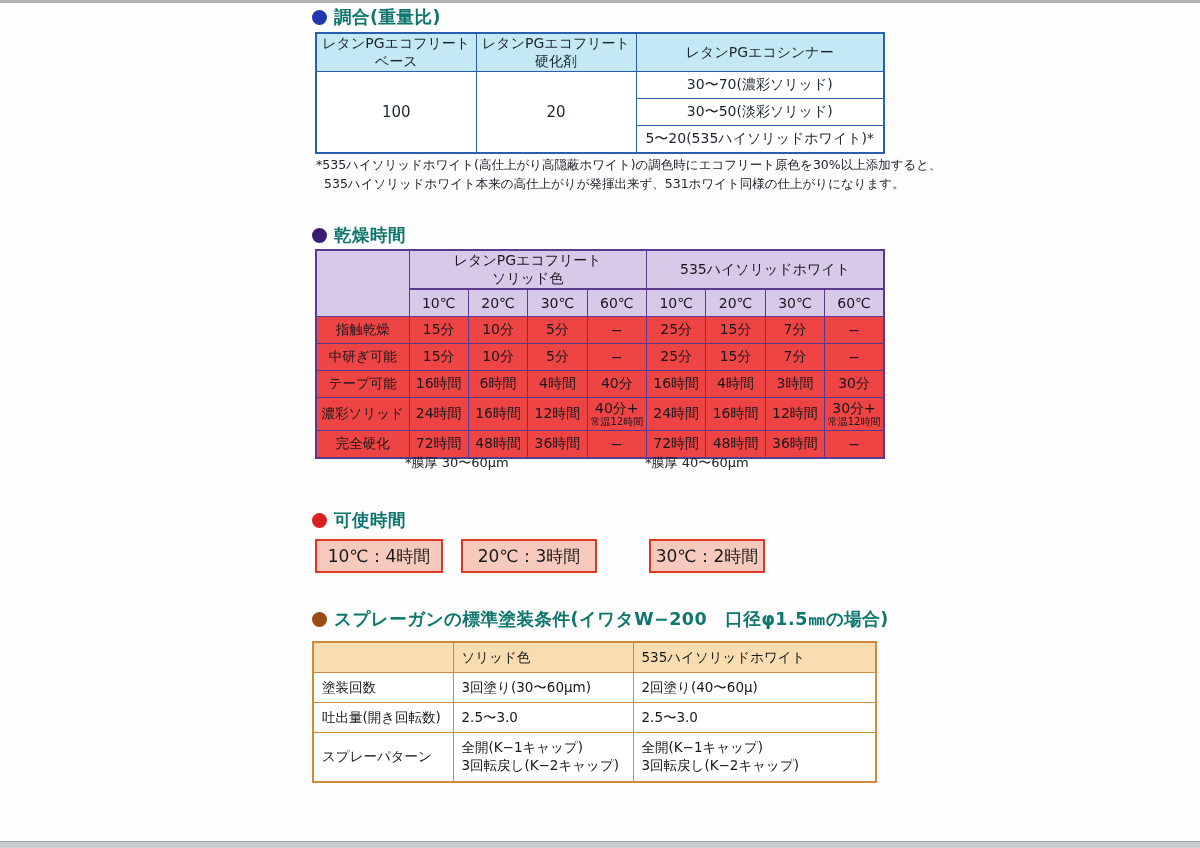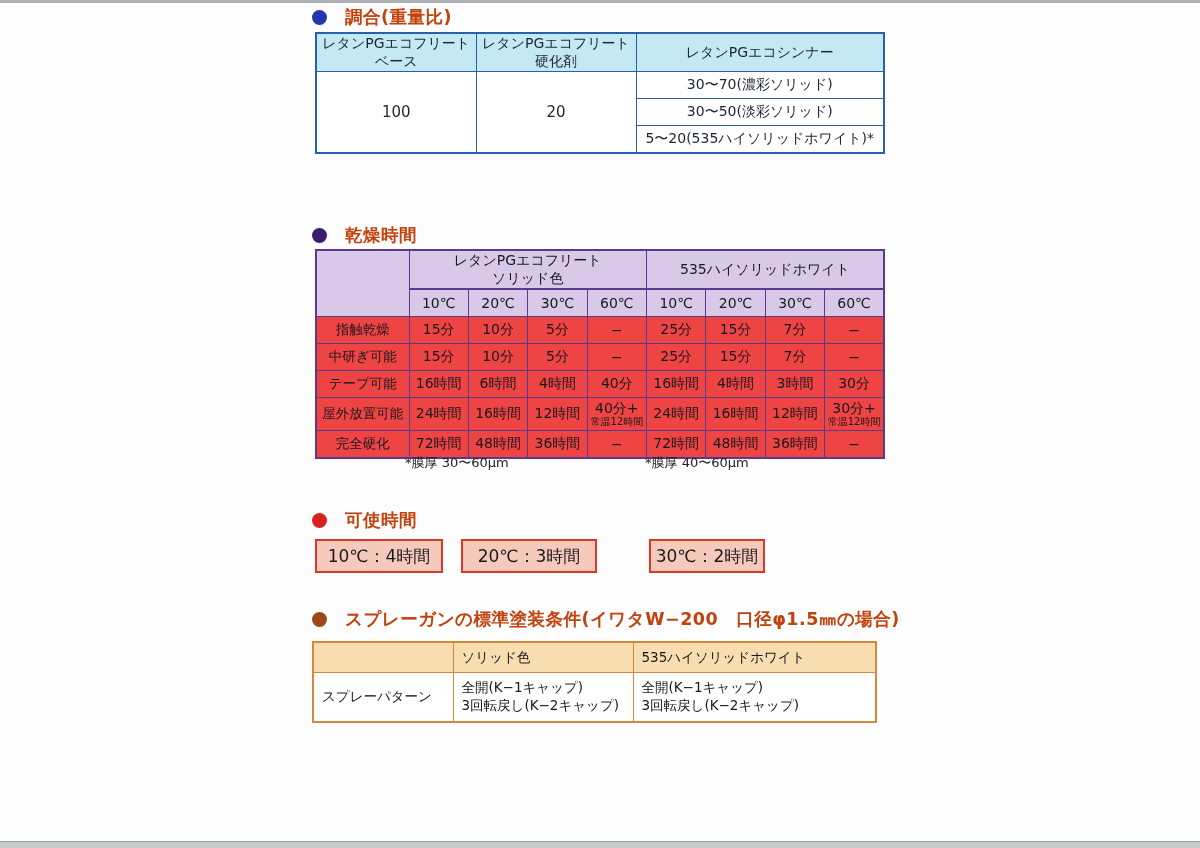--- a/index.html
+++ b/index.html
@@ -4,22 +4,22 @@
 <style>
   html,body{margin:0;padding:0;}
   body{
     width:1200px;height:848px;position:relative;background:#fdfdfd;
     font-family:"DejaVu Sans","Liberation Sans",sans-serif;color:#1d1d1f;
     overflow:hidden;
   }
   .top-edge{position:absolute;top:0;left:0;width:1200px;height:3px;background:#aeb2b4;}
   .bottom-edge{position:absolute;bottom:0;left:0;width:1200px;height:6px;background:#c7cbce;border-top:1px solid #9aa0a3;}
 
-  .section-title{position:absolute;display:flex;align-items:center;gap:18px;
-    font-size:17.5px;font-weight:bold;color:#c2410c;letter-spacing:0.5px;}
+  .section-title{position:absolute;display:flex;align-items:center;gap:7px;
+    font-size:17.5px;font-weight:bold;color:#0f766e;letter-spacing:0.5px;}
   .bullet{width:15px;height:15px;border-radius:50%;flex:0 0 auto;}
   .bullet-blue{background:#2236ad;}
   .bullet-purple{background:#3a1d6e;}
   .bullet-red{background:#d92121;}
   .bullet-brown{background:#9c4a14;}
 
   table{border-collapse:collapse;table-layout:fixed;position:absolute;background:#fff;}
   th,td{vertical-align:middle;text-align:center;font-weight:normal;padding:0;}
 
   
@@ -96,20 +96,22 @@
   <tr>
     <td>30〜50(淡彩ソリッド)</td>
   </tr>
   <tr>
     <td>5〜20(535ハイソリッドホワイト)*</td>
   </tr>
 </tbody>
   </table>
 
 <div class="footnote">
+  <div>*535ハイソリッドホワイト(高仕上がり高隠蔽ホワイト)の調色時にエコフリート原色を30%以上添加すると、</div>
+  <div class="l2">535ハイソリッドホワイト本来の高仕上がりが発揮出来ず、531ホワイト同様の仕上がりになります。</div>
 </div>
 
 <div class="section-title" style="top:223px;left:312px;">
   <span class="bullet bullet-purple"></span>
   <span>乾燥時間</span>
 </div>
 
 <table class="t2">
   <colgroup>
     <col style="width:93px">
@@ -168,21 +170,21 @@
     <td>16時間</td>
     <td>6時間</td>
     <td>4時間</td>
     <td>40分</td>
     <td>16時間</td>
     <td>4時間</td>
     <td>3時間</td>
     <td>30分</td>
   </tr>
   <tr class="tall">
-    <td class="rowlabel">屋外放置可能</td>
+    <td class="rowlabel">濃彩ソリッド</td>
     <td>24時間</td>
     <td>16時間</td>
     <td>12時間</td>
     <td>
       <span class="cell-main">40分+</span>
       <span class="cell-sub">常温12時間</span>
     </td>
     <td>24時間</td>
     <td>16時間</td>
     <td>12時間</td>
@@ -227,20 +229,30 @@
       <col style="width:140px">
       <col style="width:180px">
       <col style="width:243px">
     </colgroup>
   <tbody>
       <tr>
     <th></th>
     <th>ソリッド色</th>
     <th>535ハイソリッドホワイト</th>
   </tr>
+  <tr>
+    <td>塗装回数</td>
+    <td>3回塗り(30〜60μm)</td>
+    <td>2回塗り(40〜60μ)</td>
+  </tr>
+  <tr>
+    <td>吐出量(開き回転数)</td>
+    <td>2.5〜3.0</td>
+    <td>2.5〜3.0</td>
+  </tr>
   <tr class="two-line">
     <td>スプレーパターン</td>
     <td>
       <span style="display:block">全開(K−1キャップ)</span>
       <span style="display:block">3回転戻し(K−2キャップ)</span>
     </td>
     <td>
       <span style="display:block">全開(K−1キャップ)</span>
       <span style="display:block">3回転戻し(K−2キャップ)</span>
     </td>

